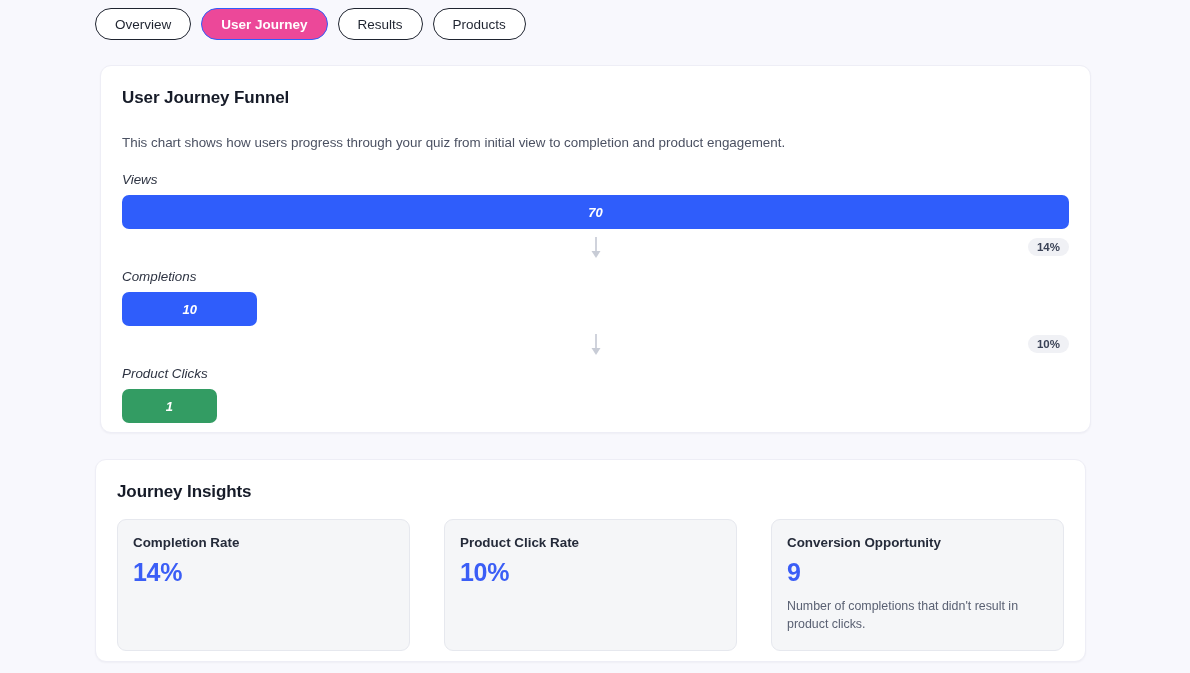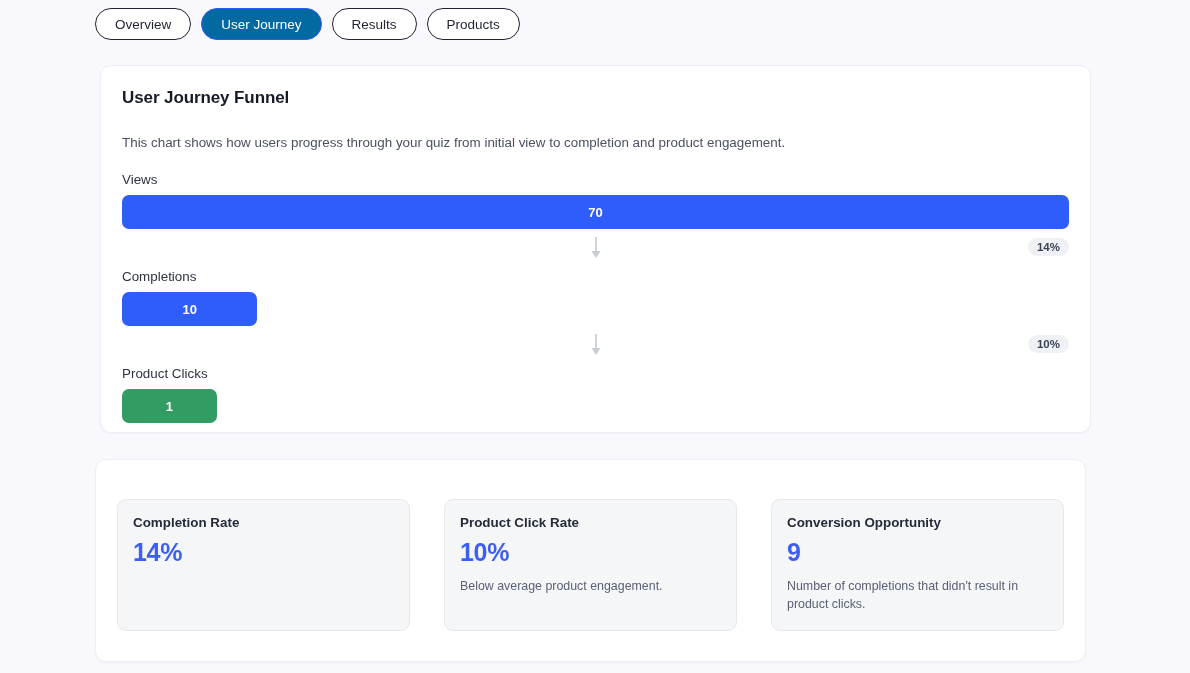--- a/index.html
+++ b/index.html
@@ -21,21 +21,21 @@
     height: 32px; padding: 0 19px;
     display: flex; align-items: center; justify-content: center;
     border-radius: 16px;
     border: 1.3px solid #1f2430;
     background: #ffffff;
     color: #1f2430;
     font-size: 13.5px; font-weight: 500;
     white-space: nowrap; cursor: pointer;
   }
   .tab.active {
-    background: #0369a1; border-color: #2f5dfb; color: #ffffff; font-weight: 400;
+    background: #ec4899; border-color: #2f5dfb; color: #ffffff; font-weight: 700;
   }
 
   
   .card {
     position: absolute;
     background: #ffffff;
     border: 1px solid #eeeef6;
     border-radius: 11px;
     box-shadow: 0 1px 2px rgba(20,24,60,0.04);
   }
@@ -59,21 +59,21 @@
     height: 34px; border-radius: 7px;
     display: flex; align-items: center;
     color: #ffffff; font-size: 13px; font-weight: 700;
     position: relative;
   }
   .bar-blue  { background: #2f5dfb; }
   .bar-green { background: #339c63; }
   .bar-value { width: 100%; text-align: center; }
   .bar.wide .bar-value { text-align: center; }
 
-  .stage { margin-top: 0; }
+  .stage { margin-top: 0; font-style: italic; }
   .stage + .transition { margin-top: 0; }
 
   .transition {
     position: relative; height: 40px;
   }
   .arrow-icon {
     position: absolute; left: 50%; top: 8px; transform: translateX(-50%);
     width: 14px; height: 24px;
   }
   .pct-badge {
@@ -169,32 +169,32 @@
           <span class="bar-value">1</span>
         </div>
       </div>
 
     </div>
   </div>
 
   <div class="card" id="insights-card">
     <div class="insights-inner">
 
+      <div class="card-title">Journey Insights</div>
 
       <div class="insights-grid">
 
         <div class="insight">
           <div class="insight-title">Completion Rate</div>
           <div class="insight-value">14%</div>
         </div>
 
         <div class="insight">
           <div class="insight-title">Product Click Rate</div>
           <div class="insight-value">10%</div>
-          <div class="insight-note">Below average product engagement.</div>
         </div>
 
         <div class="insight">
           <div class="insight-title">Conversion Opportunity</div>
           <div class="insight-value">9</div>
           <div class="insight-note">Number of completions that didn't result in product clicks.</div>
         </div>
 
       </div>
     </div>

